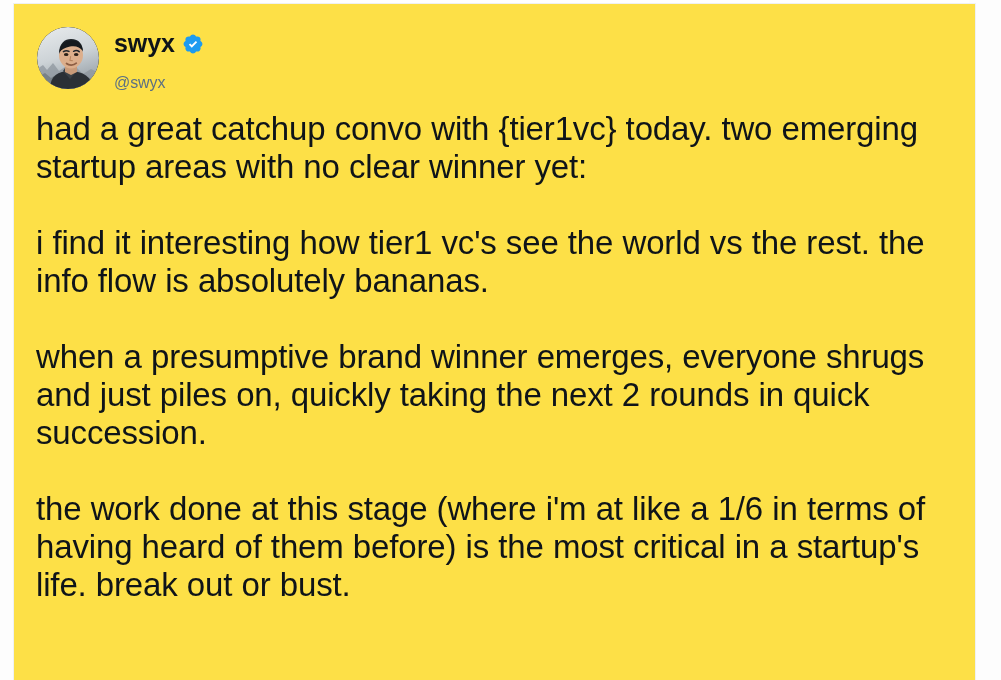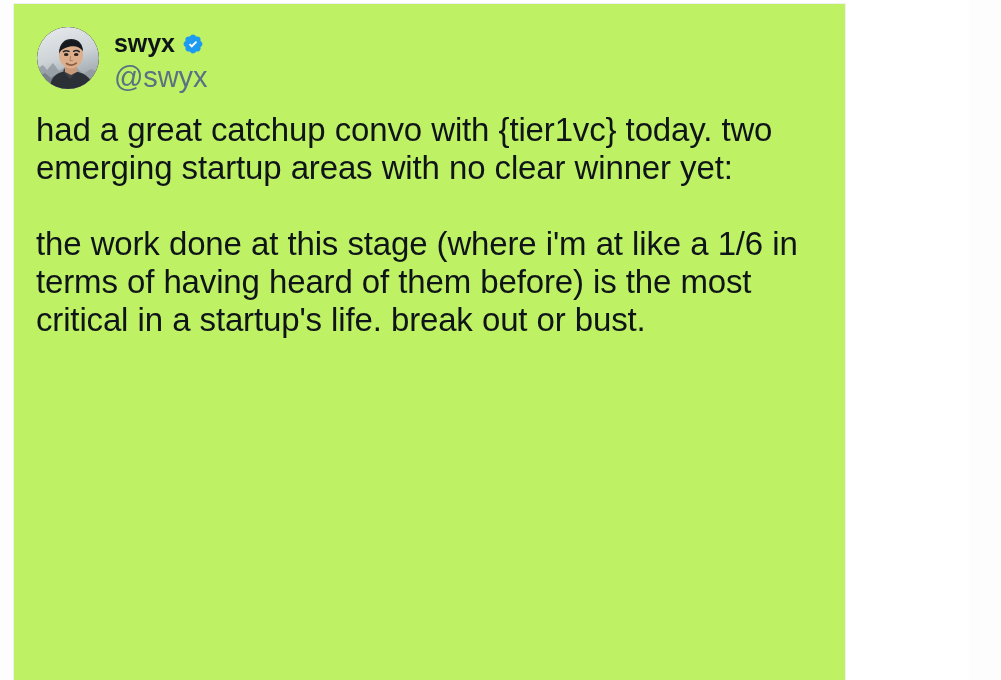--- a/index.html
+++ b/index.html
@@ -12,23 +12,23 @@
     height: 680px;
     overflow: hidden;
     font-family: "Liberation Sans", sans-serif;
     -webkit-font-smoothing: antialiased;
   }
 
   .tweet-card {
     position: absolute;
     left: 13px;
     top: 3px;
-    width: 833px;
+    width: 963px;
     height: 677px;
-    background: #bef264;
+    background: #fde047;
     border-left: 1px solid #eff1f2;
     border-right: 1px solid #eff1f2;
     border-top: 1px solid #eff1f2;
     box-sizing: border-box;
     overflow: hidden;
   }
 
   .gutter-left {
     position: absolute;
     left: 0;
@@ -85,23 +85,23 @@
   .verified-badge {
     width: 22px;
     height: 22px;
     display: inline-block;
     flex: 0 0 22px;
     position: relative;
     top: 1px;
   }
   .verified-badge svg { display: block; }
   .handle {
-    font-size: 29px;
+    font-size: 16px;
     color: #5b7083;
-    margin-top: 4px;
+    margin-top: 17px;
     letter-spacing: -0.1px;
   }
 
   
   .tweet-body {
     padding: 18px 22px 0 22px;
     font-size: 33px;
     line-height: 38px;
     color: #0f1419;
     letter-spacing: -0.15px;
@@ -166,16 +166,18 @@
             <path fill="#ffffff" d="M10.68 15.98l-3.2-3.2 1.41-1.41 1.79 1.79 4.43-4.43 1.41 1.41-5.84 5.84z"></path>
           </svg>
         </span>
       </div>
       <span class="handle">@swyx</span>
     </div>
   </div>
 
   <div class="tweet-body">
     <p class="tweet-block">had a great catchup convo with {tier1vc} today. two emerging startup areas with no clear winner yet:</p>
+    <p class="tweet-block">i find it interesting how tier1 vc's see the world vs the rest. the info flow is absolutely bananas.</p>
+    <p class="tweet-block">when a presumptive brand winner emerges, everyone shrugs and just piles on, quickly taking the next 2 rounds in quick succession.</p>
     <p class="tweet-block">the work done at this stage (where i'm at like a 1/6 in terms of having heard of them before) is the most critical in a startup's life. break out or bust.</p>
   </div>
 
 </div>
 
 </body></html>

